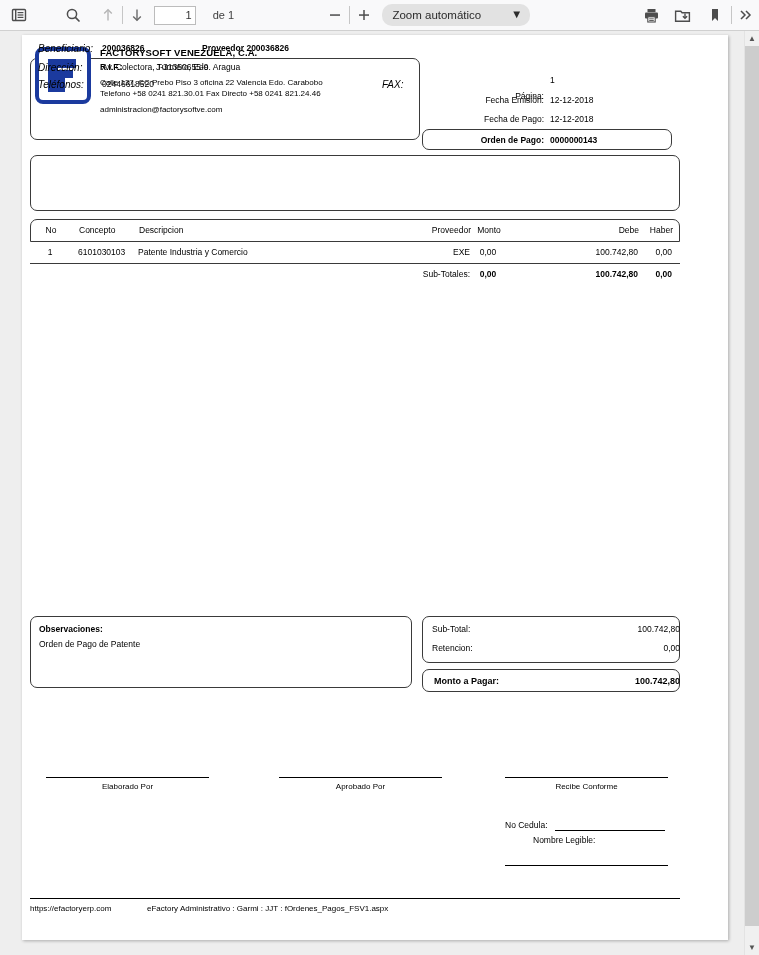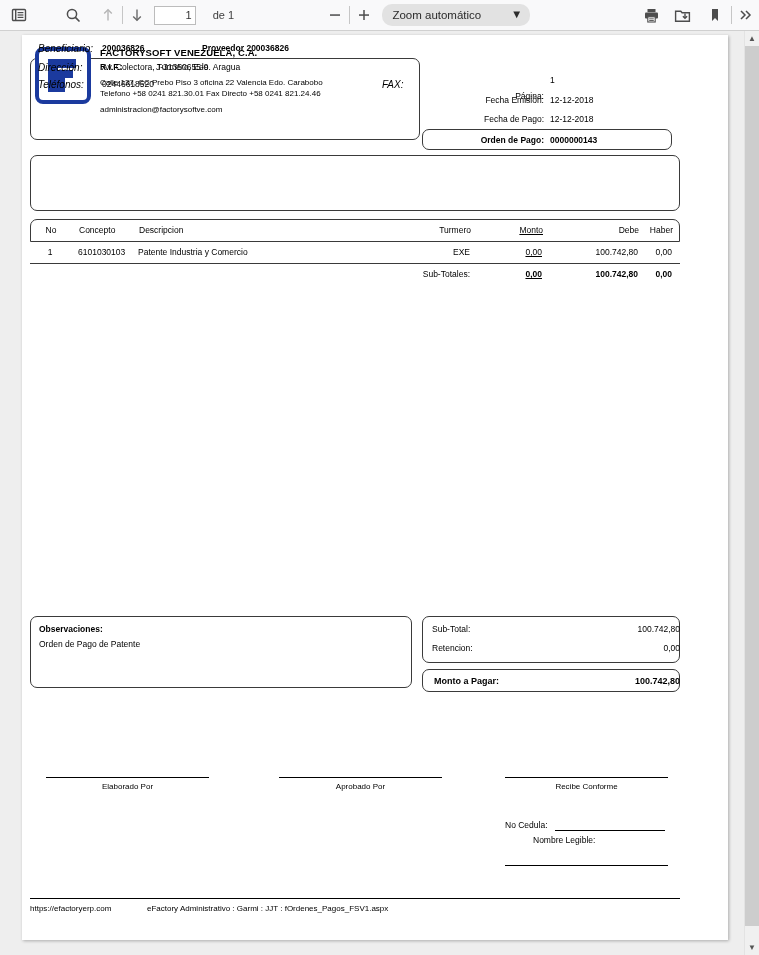--- a/index.html
+++ b/index.html
@@ -226,21 +226,21 @@
   .c {
     position: absolute;
     font-size: 8.5px;
     top: 5px;
     white-space: nowrap;
   }
   .c-no    { left: 8px;  width: 24px; text-align: center; }
   .c-con   { left: 48px; }
   .c-desc  { left: 108px; }
   .c-imp   { left: 370px; width: 70px; text-align: right; }
-  .c-mon   { left: 452px; width: 60px; text-align: right; text-decoration: underline; }
+  .c-mon   { left: 428px; width: 60px; text-align: center; }
   .c-deb   { left: 520px; width: 88px; text-align: right; }
   .c-hab   { left: 608px; width: 34px; text-align: right; }
   .tot-row .c { font-weight: bold; }
   .tot-lbl { left: 370px; width: 70px; text-align: right; font-weight: normal !important; }
 
   
   #obsBox { left: 8px; top: 581px; width: 382px; height: 72px; }
   #obsTitle { position: absolute; left: 17px; top: 589px; font-size: 8.5px; font-weight: bold; }
   #obsText  { position: absolute; left: 17px; top: 604px; font-size: 8.5px; }
 
@@ -410,21 +410,21 @@
       <div class="bv" id="bv1">Av. Colectora, Turmero, Edo. Aragua</div>
       <div class="bl" id="bl2">Teléfonos:</div>
       <div class="bv" id="bv2">02446618520</div>
       <div class="bl" id="blfax">FAX:</div>
 
       <div class="tbl">
         <div class="trow thead">
           <div class="c c-no">No</div>
           <div class="c c-con">Concepto</div>
           <div class="c c-desc">Descripcion</div>
-          <div class="c c-imp">Turmero</div>
+          <div class="c c-imp">Proveedor</div>
           <div class="c c-mon">Monto</div>
           <div class="c c-deb">Debe</div>
           <div class="c c-hab">Haber</div>
         </div>
         <div class="trow tbody-row">
           <div class="c c-no">1</div>
           <div class="c c-con">6101030103</div>
           <div class="c c-desc">Patente Industria y Comercio</div>
           <div class="c c-imp">EXE</div>
           <div class="c c-mon">0,00</div>

